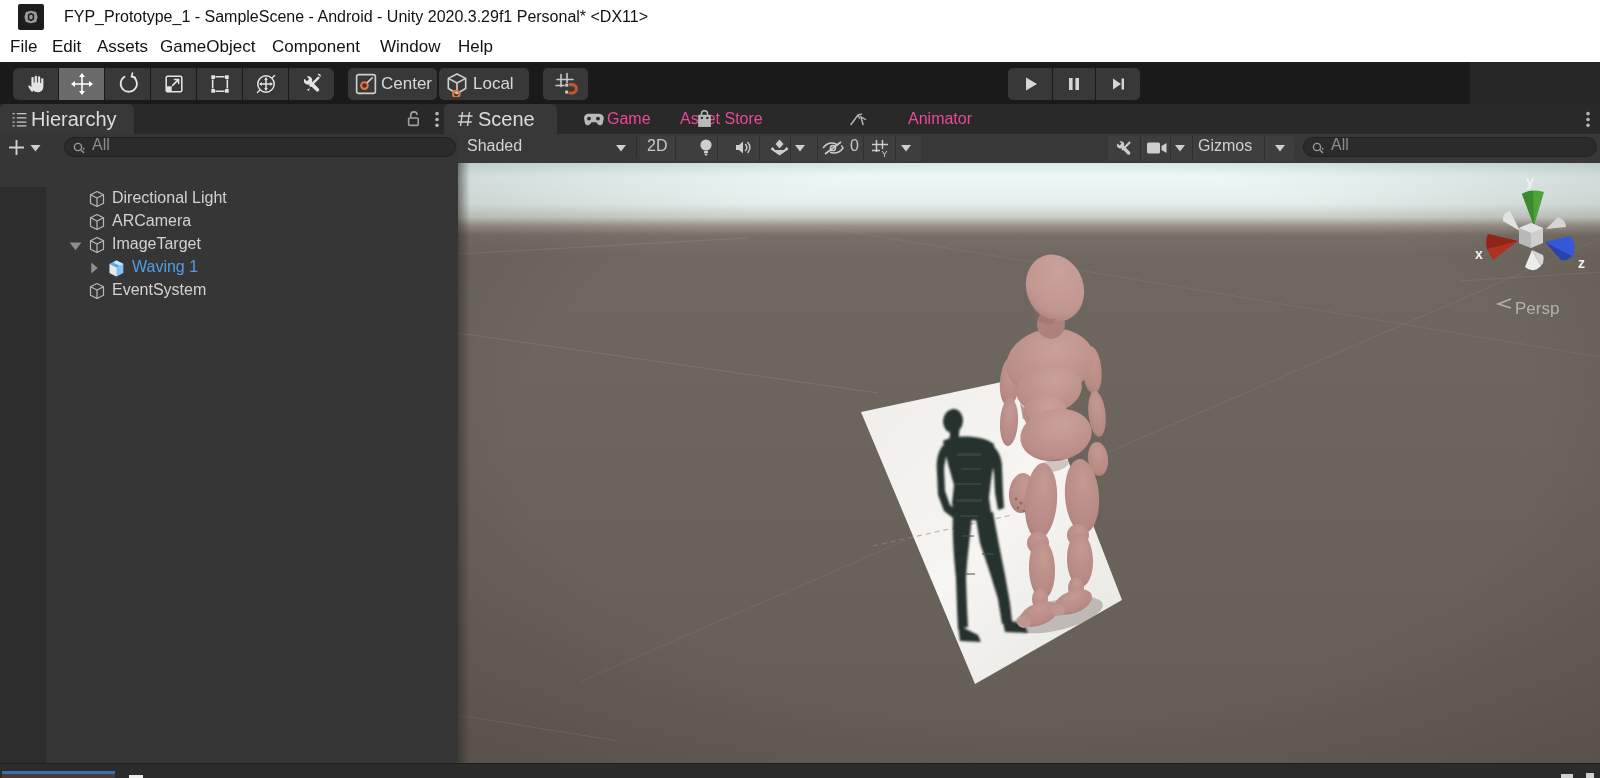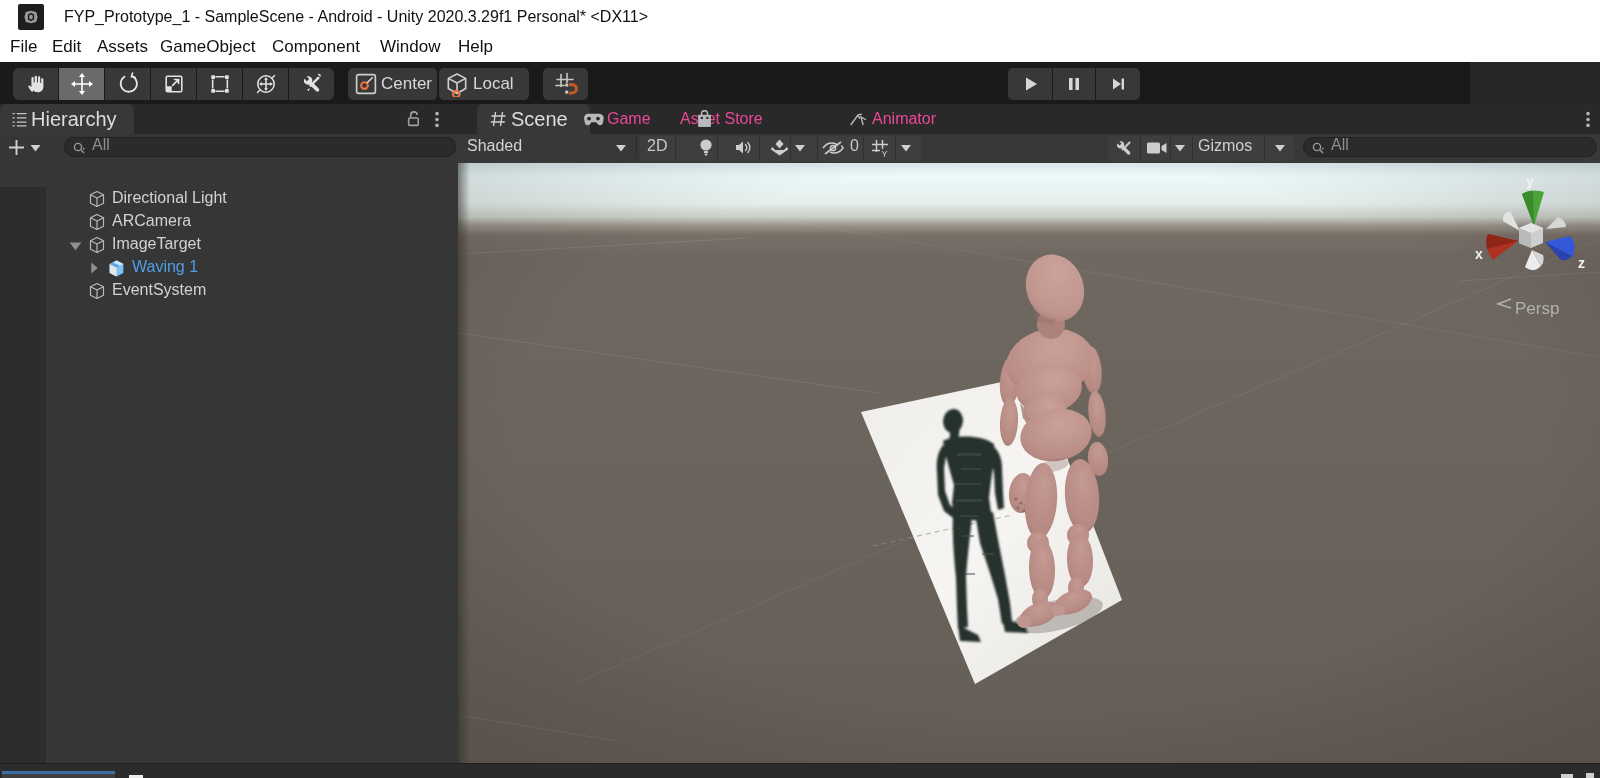--- a/index.html
+++ b/index.html
@@ -150,40 +150,40 @@
     <svg style="position:absolute;left:407px;top:7px" width="15" height="16" viewBox="0 0 14 15" fill="none" stroke="#a0a0a0" stroke-width="1.5">
       <rect x="1.5" y="6.5" width="9" height="7" rx="1"></rect>
       <path d="M3.5 6V4a3 3 0 0 1 6-.4"></path>
     </svg>
     <svg style="position:absolute;left:434px;top:7px" width="6" height="17" viewBox="0 0 4 16" fill="#b5b5b5">
       <circle cx="2" cy="2.5" r="1.7"></circle>
       <circle cx="2" cy="8" r="1.7"></circle>
       <circle cx="2" cy="13.5" r="1.7"></circle>
     </svg>
 
-    <div class="tab-active" style="left:477px;width:113px;">
+    <div class="tab-active" style="left:444px;width:113px;">
       <svg style="position:absolute;left:13px;top:7px" width="16" height="16" viewBox="0 0 16 16" stroke="#d0d0d0" stroke-width="1.4" fill="none">
         <path d="M5.5 1L3.5 15M12.5 1l-2 14M1.5 5h14M.8 11h14"></path>
       </svg>
       <span class="tabtxt" style="position:absolute;left:34px;">Scene</span>
     </div>
     <span class="abs tabtxt-in" style="left:607px;">Game</span>
     <svg style="position:absolute;left:583px;top:8px" width="21" height="15" viewBox="0 0 22 14" fill="#b9b9b9">
       <path d="M5 1h12a4.6 4.6 0 0 1 4.6 5.4l-.8 4.2a3 3 0 0 1-5.3 1.3L13.9 10h-5L7.3 11.9A3 3 0 0 1 2 10.6L1.2 6.4A4.6 4.6 0 0 1 5 1z"></path>
       <circle cx="6.3" cy="6" r="2" fill="#292929"></circle>
       <circle cx="15.7" cy="6" r="2" fill="#292929"></circle>
     </svg>
     <span class="abs tabtxt-in" style="left:680px;">Asset Store</span>
     <svg style="position:absolute;left:697px;top:6px" width="15" height="18" viewBox="0 0 14 17" fill="#b9b9b9">
       <path d="M1 4.5h12V16H1z"></path>
       <path d="M4.2 6V3.4a2.8 2.8 0 0 1 5.6 0V6" stroke="#b9b9b9" stroke-width="1.4" fill="none"></path>
       <rect x="3.5" y="6.5" width="2" height="2" fill="#292929"></rect>
       <rect x="8.7" y="6.5" width="2" height="2" fill="#292929"></rect>
     </svg>
-    <span class="abs tabtxt-in" style="left:872px;">Animator</span>
+    <span class="abs tabtxt-in" style="left:908px;">Animator</span>
     <svg style="position:absolute;left:850px;top:9px" width="17" height="13" viewBox="0 0 17 13" fill="none" stroke="#b9b9b9" stroke-width="1.4" stroke-linecap="round">
       <path d="M1 11.5L8 2M8 2l3.5-.9M8 2l1.5 3.3M13 11.5l-2-7.5 4.5 2.5"></path>
     </svg>
     <svg style="position:absolute;left:1585px;top:7px" width="6" height="17" viewBox="0 0 4 16" fill="#b5b5b5">
       <circle cx="2" cy="2.5" r="1.7"></circle>
       <circle cx="2" cy="8" r="1.7"></circle>
       <circle cx="2" cy="13.5" r="1.7"></circle>
     </svg>
   </div>
   <div class="abs" style="left:456px;top:134px;width:2px;height:629px;background:#262626;"></div>

